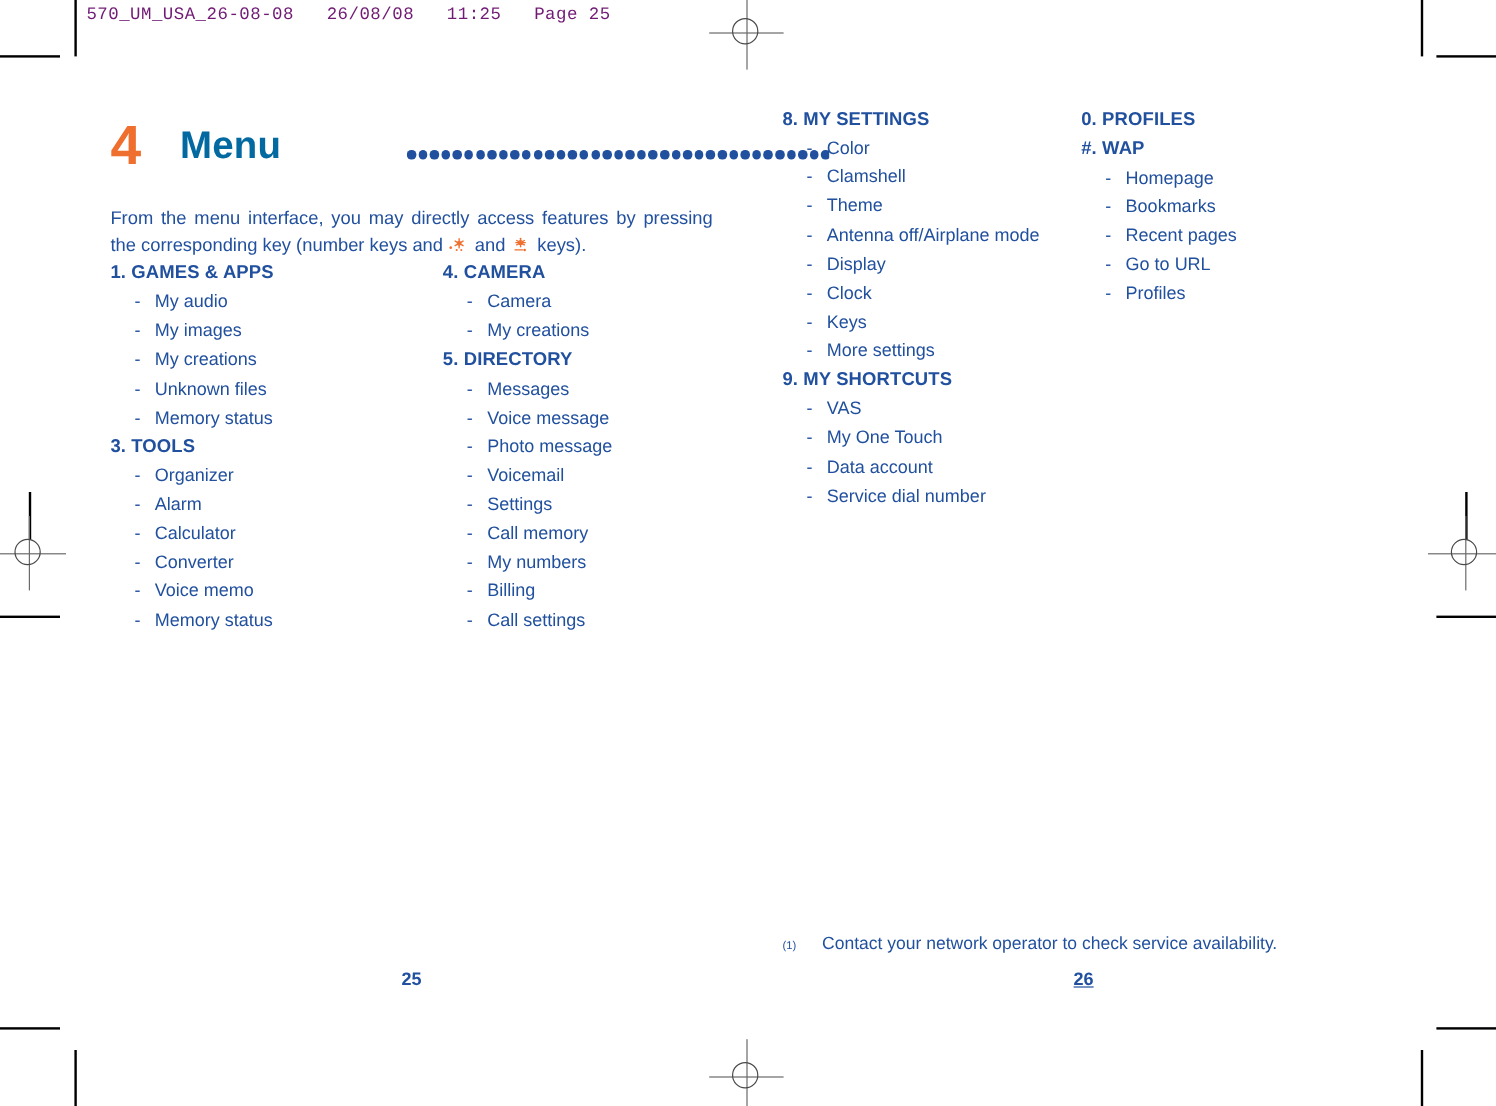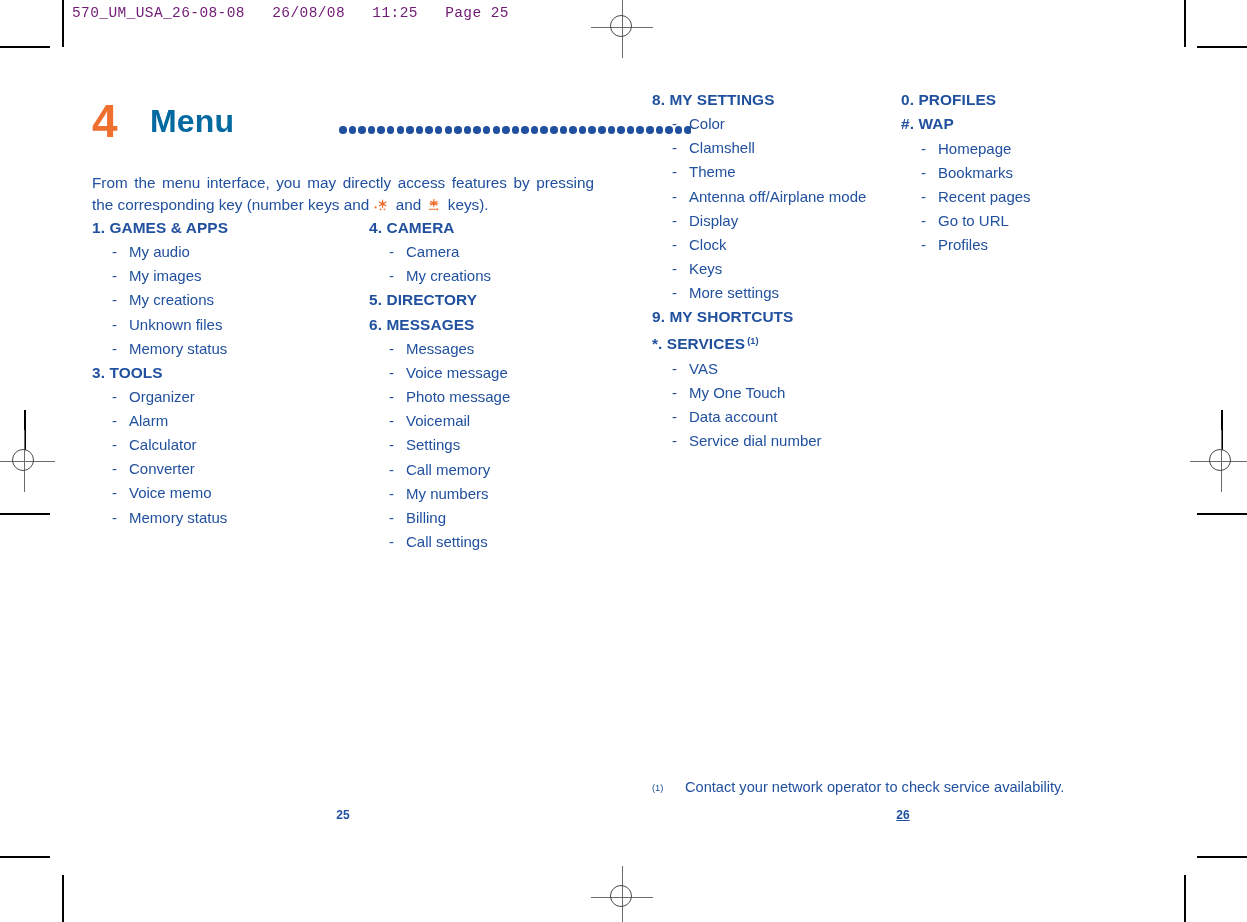--- a/index.html
+++ b/index.html
@@ -202,21 +202,21 @@
     font-size: 9.4px;
     vertical-align: super;
   }
   .footnote .fn-txt {
     display: block;
     padding-left: 33px;
   }
 
   .folio {
     position: absolute;
-    font-size: 12px;
+    font-size: 15px;
     font-weight: bold;
     color: #21509e;
     text-align: center;
     width: 60px;
   }
   .folio-left  { left: 313px; top: 808px; }
   .folio-right { left: 873px; top: 808px; text-decoration: underline; }
 </style>
 </head>
 <body>
@@ -323,21 +323,20 @@
   <div class="col col-2">
       <div class="grp">
         <div class="grp-head">4. CAMERA</div>
         <div class="sub"><span class="dash">-</span><span class="txt">Camera</span></div>
         <div class="sub"><span class="dash">-</span><span class="txt">My creations</span></div>
       </div>
       <div class="grp">
         <div class="grp-head">5. DIRECTORY</div>
       </div>
       <div class="grp">
-        <div class="grp-head">6. MESSAGES</div>
         <div class="sub"><span class="dash">-</span><span class="txt">Messages</span></div>
         <div class="sub"><span class="dash">-</span><span class="txt">Voice message</span></div>
         <div class="sub"><span class="dash">-</span><span class="txt">Photo message</span></div>
         <div class="sub"><span class="dash">-</span><span class="txt">Voicemail</span></div>
         <div class="sub"><span class="dash">-</span><span class="txt">Settings</span></div>
       </div>
       <div class="grp">
         <div class="sub"><span class="dash">-</span><span class="txt">Call memory</span></div>
         <div class="sub"><span class="dash">-</span><span class="txt">My numbers</span></div>
         <div class="sub"><span class="dash">-</span><span class="txt">Billing</span></div>
@@ -353,21 +352,20 @@
         <div class="sub"><span class="dash">-</span><span class="txt">Antenna off/Airplane mode</span></div>
         <div class="sub"><span class="dash">-</span><span class="txt">Display</span></div>
         <div class="sub"><span class="dash">-</span><span class="txt">Clock</span></div>
         <div class="sub"><span class="dash">-</span><span class="txt">Keys</span></div>
         <div class="sub"><span class="dash">-</span><span class="txt">More settings</span></div>
       </div>
       <div class="grp">
         <div class="grp-head">9. MY SHORTCUTS</div>
       </div>
       <div class="grp">
-        <div class="grp-head">*. SERVICES<sup>(1)</sup></div>
         <div class="sub"><span class="dash">-</span><span class="txt">VAS</span></div>
         <div class="sub"><span class="dash">-</span><span class="txt">My One Touch</span></div>
         <div class="sub"><span class="dash">-</span><span class="txt">Data account</span></div>
         <div class="sub"><span class="dash">-</span><span class="txt">Service dial number</span></div>
       </div>
     </div>
   <div class="col col-4">
       <div class="grp">
         <div class="grp-head">0. PROFILES</div>
       </div>

